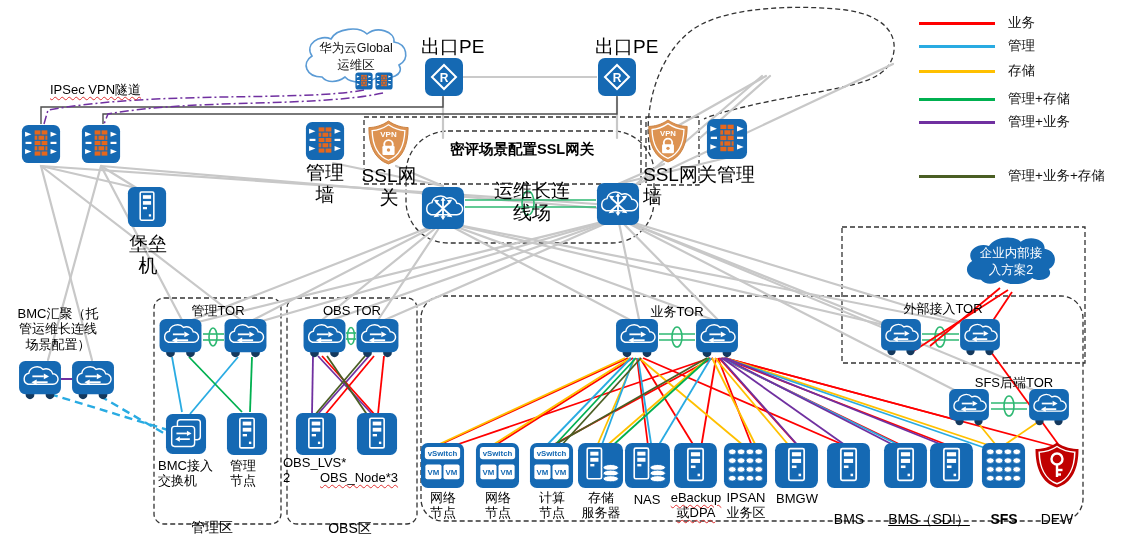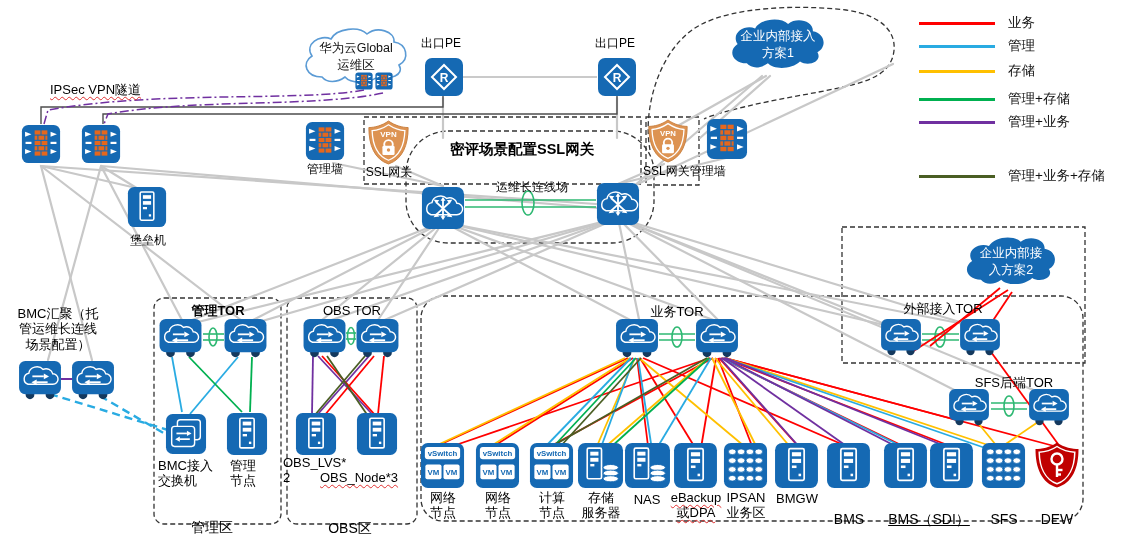--- a/index.html
+++ b/index.html
@@ -4,21 +4,21 @@
 <style>
   html,body{margin:0;padding:0;background:#fff;}
   #stage{position:relative;width:1138px;height:534px;background:#fff;overflow:hidden;
          font-family:"Liberation Sans","DejaVu Sans",sans-serif;color:#111;}
   #wires{position:absolute;left:0;top:0;width:1138px;height:534px;}
   .ic{position:absolute;}
   .lbl{position:absolute;font-size:13px;line-height:1.18;white-space:pre-line;text-align:center;color:#000;}
   .left{text-align:left;}
   .bold{font-weight:bold;}
   .fs14{font-size:14px;margin-top:20px;}
-  .fs135{font-size:12px;}
+  .fs135{font-size:19px;}
   .fs125{font-size:12.5px;}
   .nowrap{white-space:nowrap;}
   .breakall{word-break:break-all;white-space:normal;}
   .wavy{text-decoration:underline wavy #e03030 1px;text-underline-offset:2px;}
   .cloud{position:absolute;}
   .cloud .ctext{position:absolute;left:0;top:0;width:100%;height:100%;display:flex;align-items:center;justify-content:center;text-align:center;white-space:pre-line;}
   .cloud.solid .ctext{color:#fff;}
   
   #legend{position:absolute;left:918px;top:6px;width:218px;height:180px;}
   .legend-row{position:absolute;left:0;height:20px;display:flex;align-items:center;}
@@ -258,27 +258,20 @@
         <g fill="#fff">
           <path d="M4.5,8.5 l7,2.8 -7,2.8z"></path>
           <path d="M4.5,27.5 l7,2.8 -7,2.8z"></path>
           <path d="M32.5,8.5 l7,2.8 -7,2.8z"></path>
           <path d="M32.5,27.5 l7,2.8 -7,2.8z"></path>
           <rect x="5" y="19.6" width="6.5" height="2.4"></rect>
           <rect x="32.5" y="19.6" width="6.5" height="2.4"></rect>
         </g>
       </svg></div>
 
-<div class="cloud solid" style="left:723px;top:14px;width:110px;height:62px;">
-  <svg viewBox="0 0 120 64" width="100%" height="100%">
-        <path d="M26,52 C10,52 5,38 16,31 C8,19 24,9 35,14 C41,3 63,1 71,9 C81,1 99,6 98,17 C111,19 114,34 103,40 C109,50 93,56 84,50 C75,59 55,59 49,52 C41,58 31,58 26,52Z" fill="#1569b3"></path>
-      </svg>
-  <div class="ctext fs125">企业内部接入
-方案1</div>
-</div>
 
 <div class="cloud solid" style="left:958px;top:232px;width:106px;height:60px;">
   <svg viewBox="0 0 120 64" width="100%" height="100%">
         <path d="M26,52 C10,52 5,38 16,31 C8,19 24,9 35,14 C41,3 63,1 71,9 C81,1 99,6 98,17 C111,19 114,34 103,40 C109,50 93,56 84,50 C75,59 55,59 49,52 C41,58 31,58 26,52Z" fill="#1569b3"></path>
       </svg>
   <div class="ctext fs125">企业内部接
 入方案2</div>
 </div>
 
 <div class="lbl left" style="left:50px;top:82px;width:130px;"><span class="wavy">IPSec VPN隧道</span></div>
@@ -523,21 +516,21 @@
         <circle cx="12.5" cy="36.5" r="4.6" fill="#14395e"></circle>
         <circle cx="33.5" cy="36.5" r="4.6" fill="#14395e"></circle>
         <rect x="1" y="1" width="44" height="35" rx="6.5" fill="#1569b3"></rect>
         <path d="M10.5,25.5 a6,6 0 0 1 0.8,-11.6 a8.5,7.5 0 0 1 15,-4 a7,6.5 0 0 1 10,4.5 a5.5,5.5 0 0 1 0.2,11.1 z" fill="none" stroke="#fff" stroke-width="1.5"></path>
         <rect x="15" y="16.2" width="12" height="1.9" fill="#fff"></rect>
         <path d="M27,14.2 l5.5,3 -5.5,3z" fill="#fff"></path>
         <rect x="19" y="22.4" width="12" height="1.9" fill="#fff"></rect>
         <path d="M19.5,20.4 l-5.5,3 5.5,3z" fill="#fff"></path>
       </svg></div>
 
-<div class="lbl" style="left:187px;top:303px;width:62px;font-weight:bold;">管理TOR</div>
+<div class="lbl" style="left:187px;top:303px;width:62px;">管理TOR</div>
 <div class="ic" style="left:158px;top:318px;width:45px;height:40px;"><svg viewBox="0 0 46 42" width="100%" height="100%">
         <circle cx="12.5" cy="36.5" r="4.6" fill="#14395e"></circle>
         <circle cx="33.5" cy="36.5" r="4.6" fill="#14395e"></circle>
         <rect x="1" y="1" width="44" height="35" rx="6.5" fill="#1569b3"></rect>
         <path d="M10.5,25.5 a6,6 0 0 1 0.8,-11.6 a8.5,7.5 0 0 1 15,-4 a7,6.5 0 0 1 10,4.5 a5.5,5.5 0 0 1 0.2,11.1 z" fill="none" stroke="#fff" stroke-width="1.5"></path>
         <rect x="15" y="16.2" width="12" height="1.9" fill="#fff"></rect>
         <path d="M27,14.2 l5.5,3 -5.5,3z" fill="#fff"></path>
         <rect x="19" y="22.4" width="12" height="1.9" fill="#fff"></rect>
         <path d="M19.5,20.4 l-5.5,3 5.5,3z" fill="#fff"></path>
       </svg></div>
@@ -823,21 +816,21 @@
           <ellipse cx="9.5" cy="28" rx="3.9" ry="2.9"></ellipse>
           <ellipse cx="18.5" cy="28" rx="3.9" ry="2.9"></ellipse>
           <ellipse cx="27.5" cy="28" rx="3.9" ry="2.9"></ellipse>
           <ellipse cx="36.5" cy="28" rx="3.9" ry="2.9"></ellipse>
           <ellipse cx="9.5" cy="37" rx="3.9" ry="2.9"></ellipse>
           <ellipse cx="18.5" cy="37" rx="3.9" ry="2.9"></ellipse>
           <ellipse cx="27.5" cy="37" rx="3.9" ry="2.9"></ellipse>
           <ellipse cx="36.5" cy="37" rx="3.9" ry="2.9"></ellipse>
         </g>
       </svg></div>
-<div class="lbl fs14" style="left:974px;top:491px;width:60px;">SFS</div>
+<div class="lbl fs14" style="left:974px;top:491px;width:60px;font-weight:bold;">SFS</div>
 <div class="ic" style="left:1033px;top:441px;width:48px;height:48px;"><svg viewBox="0 0 48 48" width="100%" height="100%">
         <path d="M24,1.5 C31,6.5 39.5,8 45.5,8 C45.5,27 39.5,42 24,46.5 C8.5,42 2.5,27 2.5,8 C8.5,8 17,6.5 24,1.5Z" fill="#c00000"></path>
         <path d="M24,5.5 C30,9.5 36.5,11 41.8,11.2 C41.5,26 36,38.5 24,42.8 C12,38.5 6.5,26 6.2,11.2 C11.5,11 18,9.5 24,5.5Z" fill="none" stroke="#fff" stroke-width="1.5"></path>
         <circle cx="24" cy="18" r="5.5" fill="none" stroke="#fff" stroke-width="2.4"></circle>
         <line x1="24" y1="23.5" x2="24" y2="36" stroke="#fff" stroke-width="2.4"></line>
         <line x1="24" y1="29" x2="29.5" y2="29" stroke="#fff" stroke-width="2.4"></line>
         <line x1="24" y1="33.5" x2="28" y2="33.5" stroke="#fff" stroke-width="2.4"></line>
       </svg></div>
 <div class="lbl fs14" style="left:1027px;top:491px;width:60px;">DEW</div>
 

